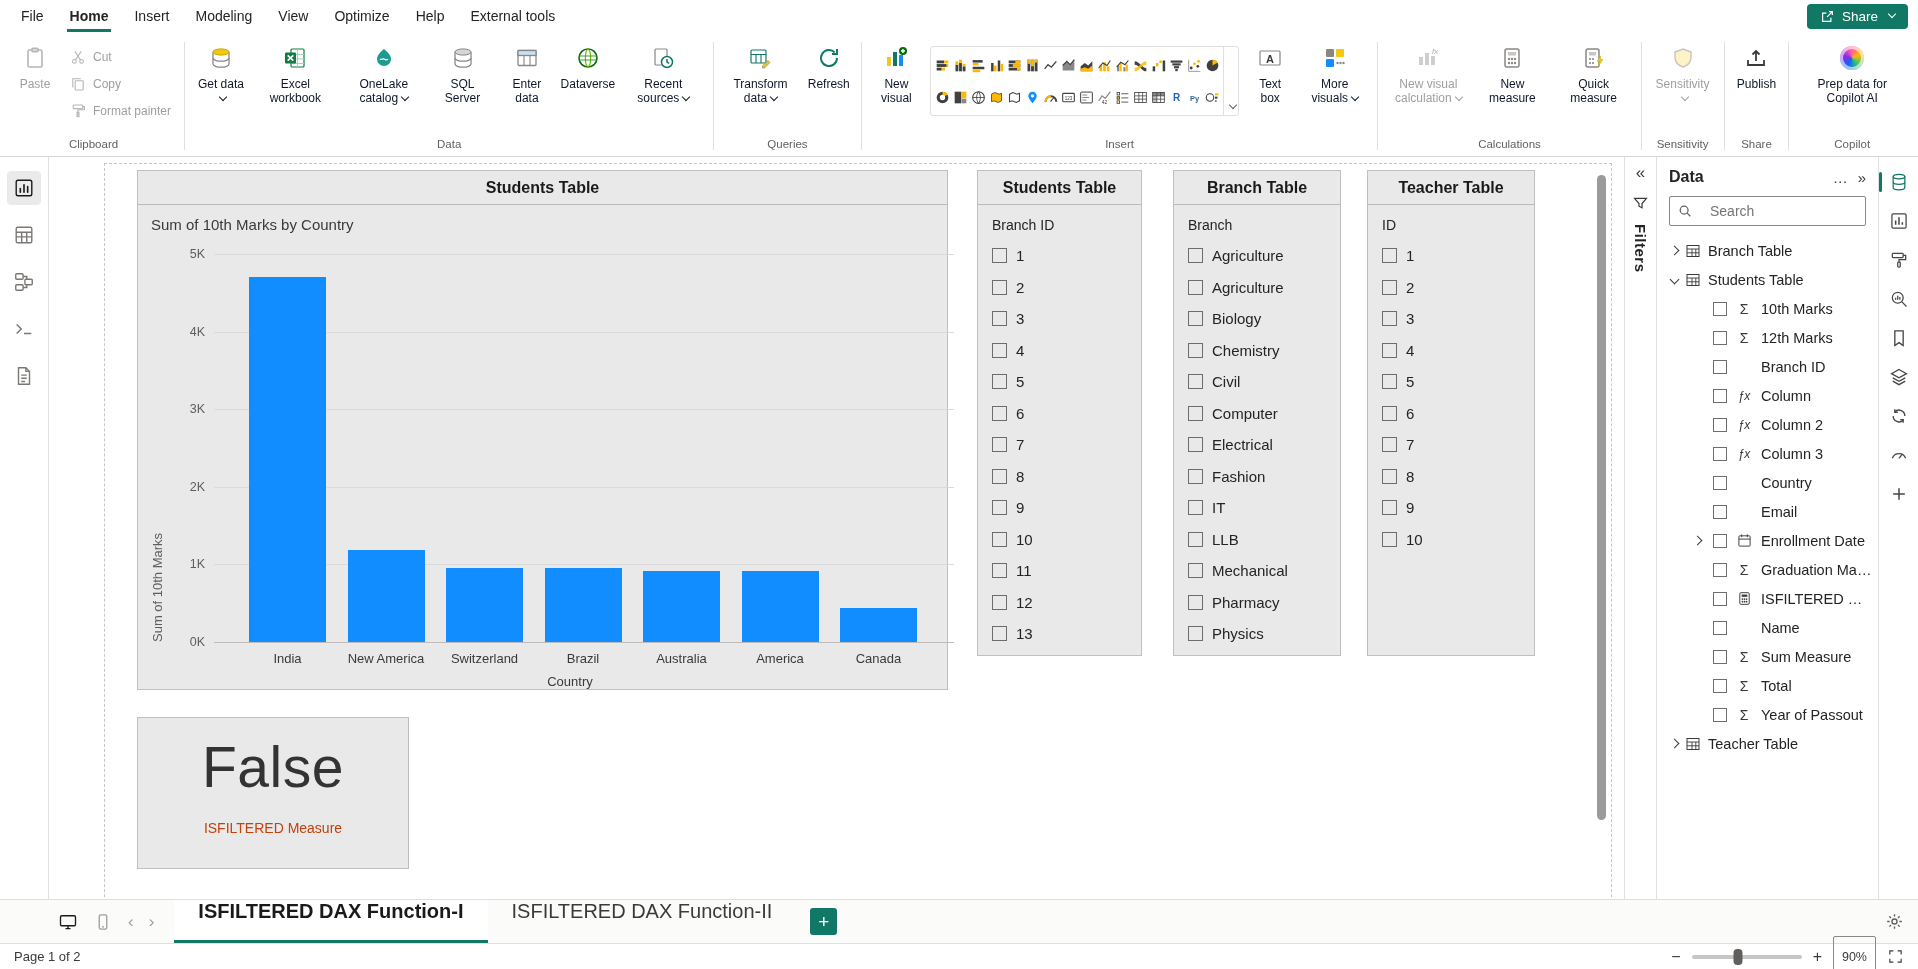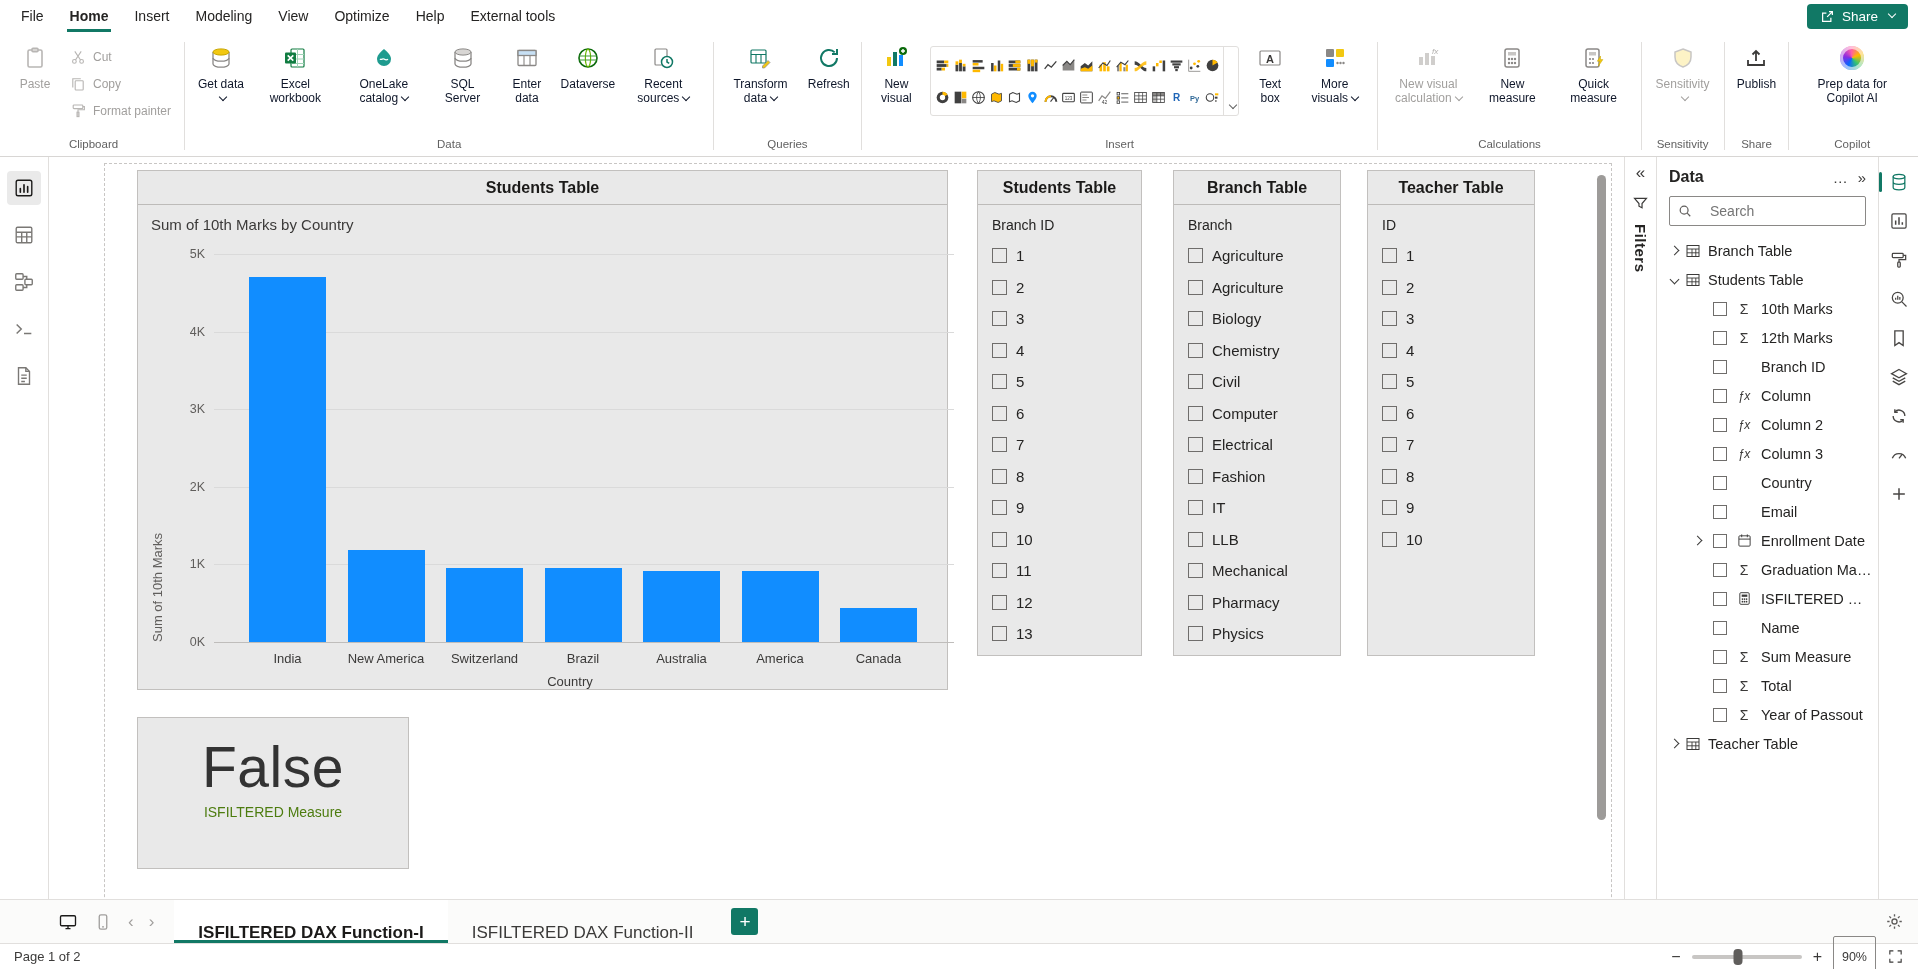--- a/index.html
+++ b/index.html
@@ -64,21 +64,21 @@
 .slicer .sbody{padding:12px 14px 0;overflow:hidden}
 .sfield{font-size:14px;color:#252423;padding-bottom:7px}
 .sitem{display:flex;align-items:center;gap:9px;height:31.5px}
 .cb{width:15px;height:15px;border:1px solid #6f6d6b;background:transparent;flex:none}
 .slbl{font-size:15px;color:#252423;white-space:nowrap}
 #slicer1{left:928px;top:13px;width:165px;height:486px}
 #slicer2{left:1124px;top:13px;width:168px;height:486px}
 #slicer3{left:1318px;top:13px;width:168px;height:486px}
 #card-visual{left:88px;top:560px;width:272px;height:152px;display:flex;flex-direction:column;align-items:center}
 .card-value{font-size:57px;color:#333;margin-top:16px;letter-spacing:.5px}
-.card-label{font-size:14px;color:#4d7c0f;margin-top:4px}
+.card-label{font-size:14px;color:#c2410c;margin-top:20px}
 #canvas-scrollbar{position:absolute;left:1548px;top:18px;width:9px;height:645px;background:#9d9b99;border-radius:5px}
 
 #filters-strip{width:32px;border-left:1px solid var(--bd);display:flex;flex-direction:column;align-items:center;padding-top:6px;gap:12px;background:#fff}
 .fs-expand{font-size:17px;color:#3b3a39}
 .fs-label{writing-mode:vertical-rl;font-size:15px;color:#252423;font-weight:bold;letter-spacing:.5px}
 
 #data-pane{width:222px;border-left:1px solid var(--bd);display:flex;flex-direction:column;background:#fff}
 .dp-head{display:flex;align-items:center;padding:11px 12px 6px;gap:10px}
 .dp-title{font-size:16px;font-weight:bold;flex:1}
 .dp-more,.dp-collapse{color:#3b3a39;font-size:15px}
@@ -104,21 +104,21 @@
 .rr-item svg{width:20px;height:20px}
 .rr-item.active{color:var(--accent)}
 .rr-item.active::before{content:"";position:absolute;left:-5px;top:5px;bottom:5px;width:3px;background:var(--accent);border-radius:2px}
 
 
 #tabsbar{height:44px;border-top:1px solid var(--bd);display:flex;align-items:stretch;background:#fbfbfa}
 .tb-views{display:flex;align-items:center;gap:15px;padding:0 20px 0 58px;color:#3b3a39}
 .tb-views svg{width:20px;height:20px}
 .tb-arrow{color:#a19f9d;font-size:17px}
 #page-tabs{display:flex;align-items:stretch}
-.ptab{display:flex;align-items:flex-end;padding:0 24px;font-size:17px;color:#3b3a39;position:relative;background:#fbfbfa}
+.ptab{display:flex;align-items:flex-start;padding:0 24px;font-size:20px;color:#3b3a39;position:relative;background:#fbfbfa}
 .ptab.active{font-weight:bold;color:#1b1a19;background:#fff}
 .ptab.active::after{content:"";position:absolute;left:0;right:0;bottom:0;height:3px;background:var(--accent)}
 .newpage{width:27px;height:27px;align-self:center;margin-left:14px;background:var(--accent);color:#fff;border-radius:3px;display:flex;align-items:center;justify-content:center;font-size:19px;line-height:1}
 .tb-gear{margin-left:auto;align-self:center;padding-right:14px;color:#605e5c}
 .tb-gear svg{width:19px;height:19px}
 #statusbar{height:26px;background:#fff;border-top:1px solid var(--bd);display:flex;align-items:center;padding:0 14px;font-size:13px;color:#3b3a39}
 .zoom{margin-left:auto;display:flex;align-items:center;gap:11px;color:#3b3a39}
 .zbtn{font-size:16px;line-height:1}
 .ztrack{width:110px;height:4px;background:#c8c6c4;border-radius:2px;position:relative}
 .zthumb{position:absolute;left:42%;top:50%;transform:translate(-50%,-50%);width:9px;height:16px;background:#605e5c;border-radius:4px}

